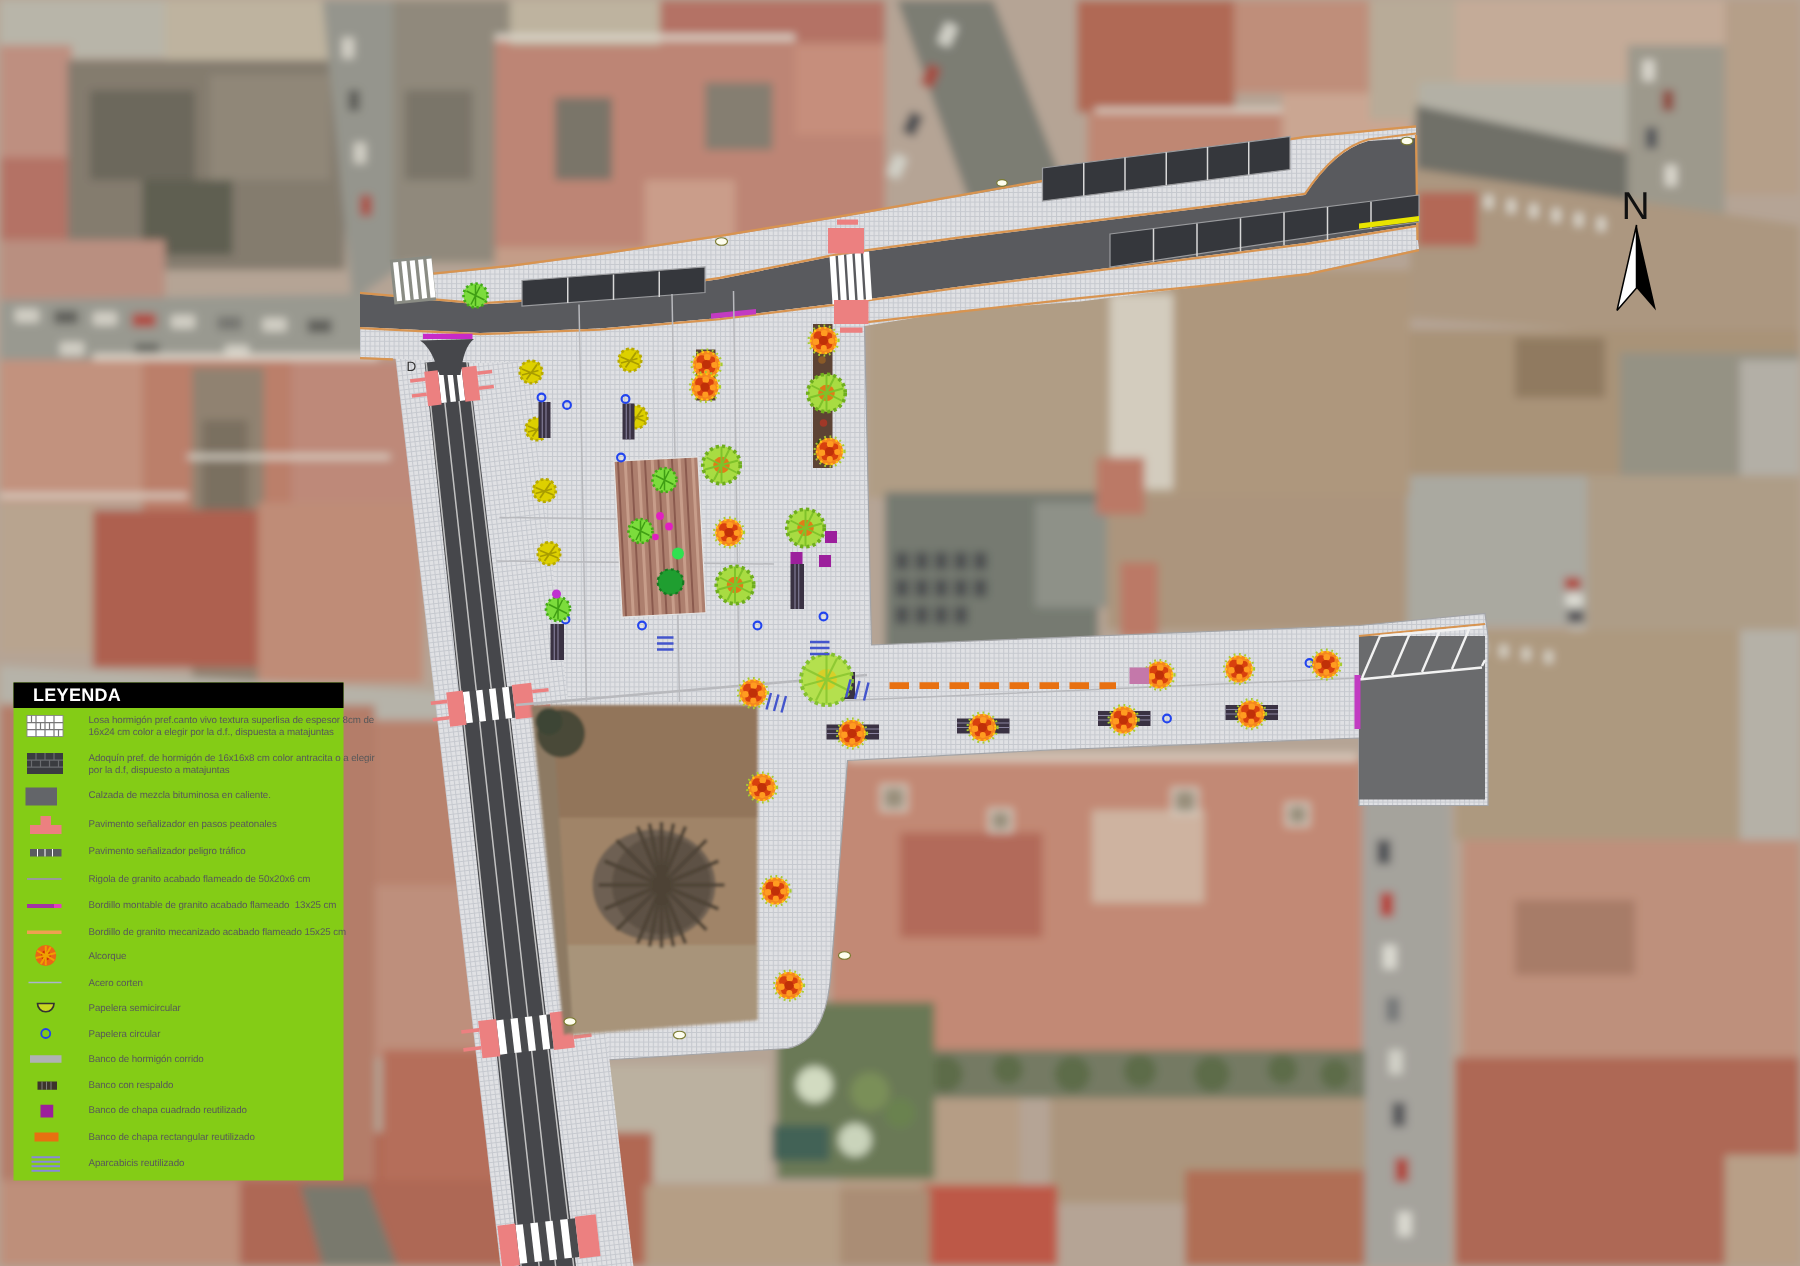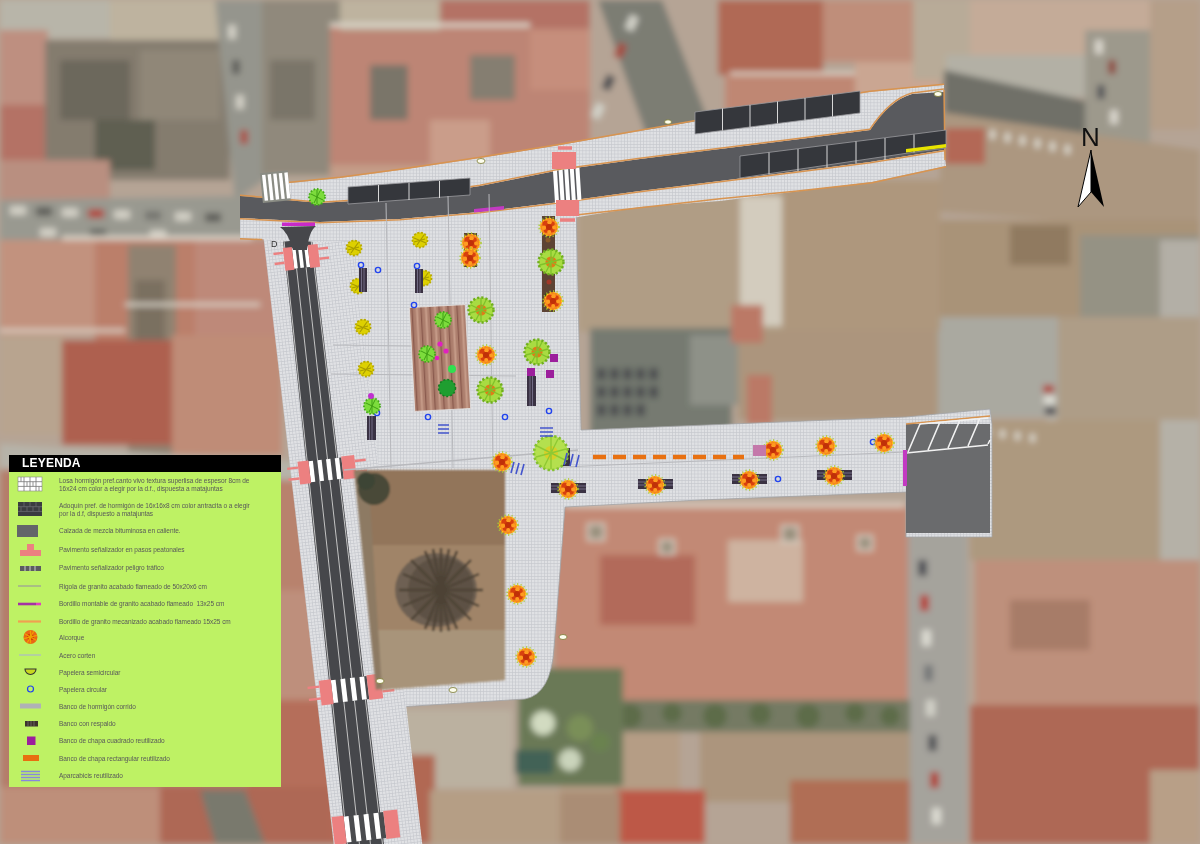--- a/index.html
+++ b/index.html
@@ -1,20 +1,20 @@
 <!DOCTYPE html>
 <html><head>
 <meta charset="utf-8">
 <style>
 html,body{margin:0;padding:0;width:1200px;height:844px;overflow:hidden;
 font-family:"Liberation Sans",sans-serif;background:#b5a293;}
 #wrap{position:relative;width:1200px;height:844px;}
 svg{position:absolute;left:0;top:0;display:block;}
-#legend{position:absolute;left:9px;top:455px;width:272px;height:332px;
-background:#bef264;}
+#legend{position:absolute;left:9px;top:455px;width:220px;height:332px;
+background:#84cc16;}
 #legtitle{background:#000;color:#fff;font-weight:bold;font-size:12px;
 padding:1px 0 2px 13px;letter-spacing:.2px;height:14px;line-height:14px;}
 .li{position:absolute;font-size:6.5px;color:#58585a;line-height:7.8px;letter-spacing:-0.05px;}
 </style>
 </head>
 <body>
 <div id="wrap">
 <svg width="1200" height="844" viewBox="0 0 1200 844">
 <defs>
 <filter id="bl" x="-5%" y="-5%" width="110%" height="110%">

